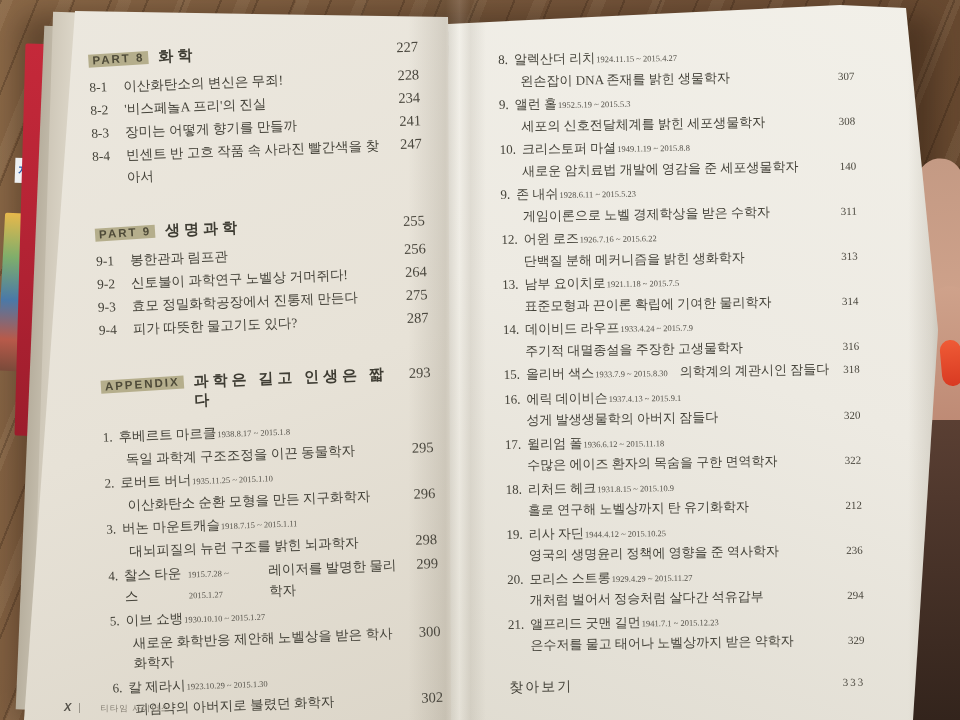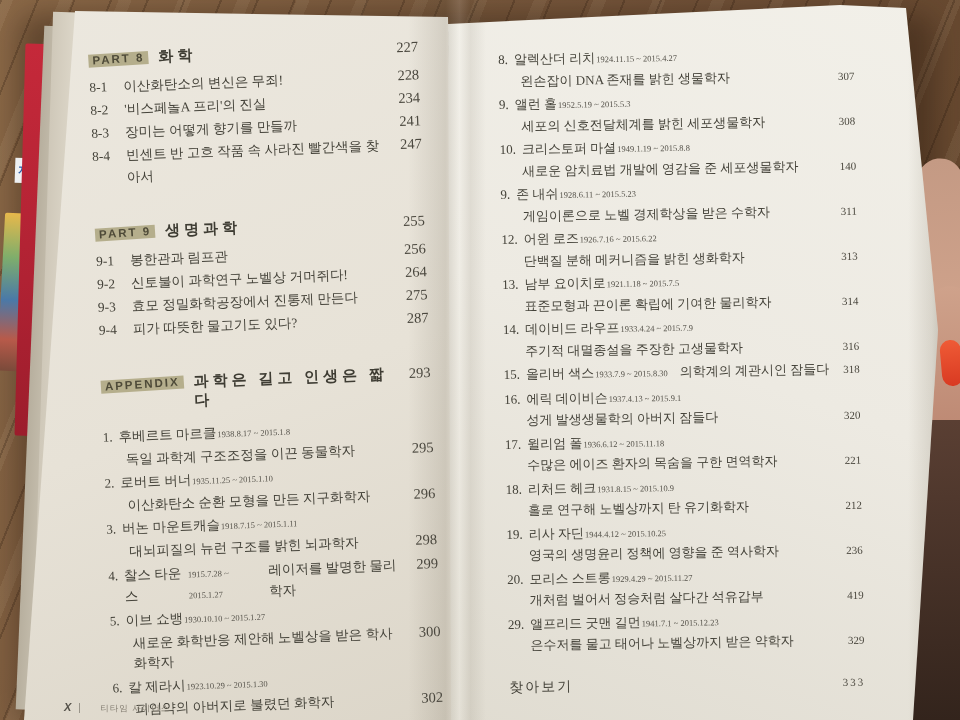--- a/index.html
+++ b/index.html
@@ -373,21 +373,21 @@
         </div>
 
         <div class="entry">
           <div class="line1">
             <span class="no">17.</span>
             <span class="name">윌리엄 폴</span>
             <sup class="dates">1936.6.12 ~ 2015.11.18</sup>
           </div>
           <div class="line2">
             <span class="desc">수많은 에이즈 환자의 목숨을 구한 면역학자</span>
-            <span class="pg">221</span>
+            <span class="pg">322</span>
           </div>
         </div>
 
         <div class="entry">
           <div class="line1">
             <span class="no">18.</span>
             <span class="name">리처드 헤크</span>
             <sup class="dates">1931.8.15 ~ 2015.10.9</sup>
           </div>
           <div class="line2">
@@ -409,27 +409,27 @@
         </div>
 
         <div class="entry">
           <div class="line1">
             <span class="no">20.</span>
             <span class="name">모리스 스트롱</span>
             <sup class="dates">1929.4.29 ~ 2015.11.27</sup>
           </div>
           <div class="line2">
             <span class="desc">개처럼 벌어서 정승처럼 살다간 석유갑부</span>
-            <span class="pg">419</span>
-          </div>
-        </div>
-
-        <div class="entry">
-          <div class="line1">
-            <span class="no">29.</span>
+            <span class="pg">294</span>
+          </div>
+        </div>
+
+        <div class="entry">
+          <div class="line1">
+            <span class="no">21.</span>
             <span class="name">앨프리드 굿맨 길먼</span>
             <sup class="dates">1941.7.1 ~ 2015.12.23</sup>
           </div>
           <div class="line2">
             <span class="desc">은수저를 물고 태어나 노벨상까지 받은 약학자</span>
             <span class="pg">329</span>
           </div>
         </div>
       </div>
     <div class="index-row">

